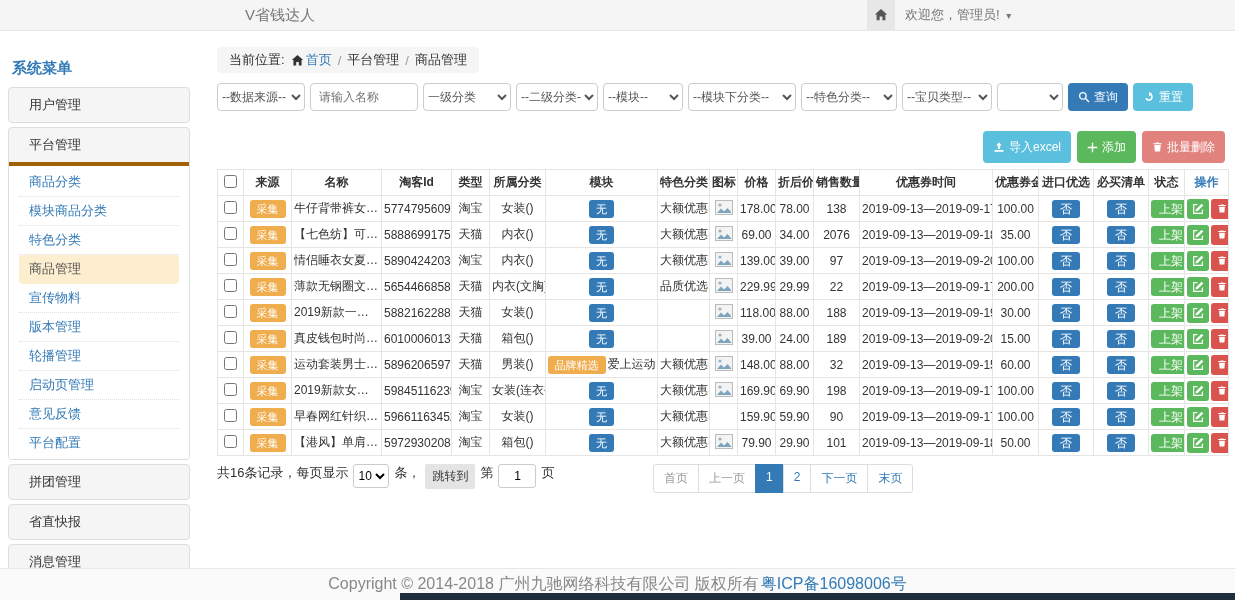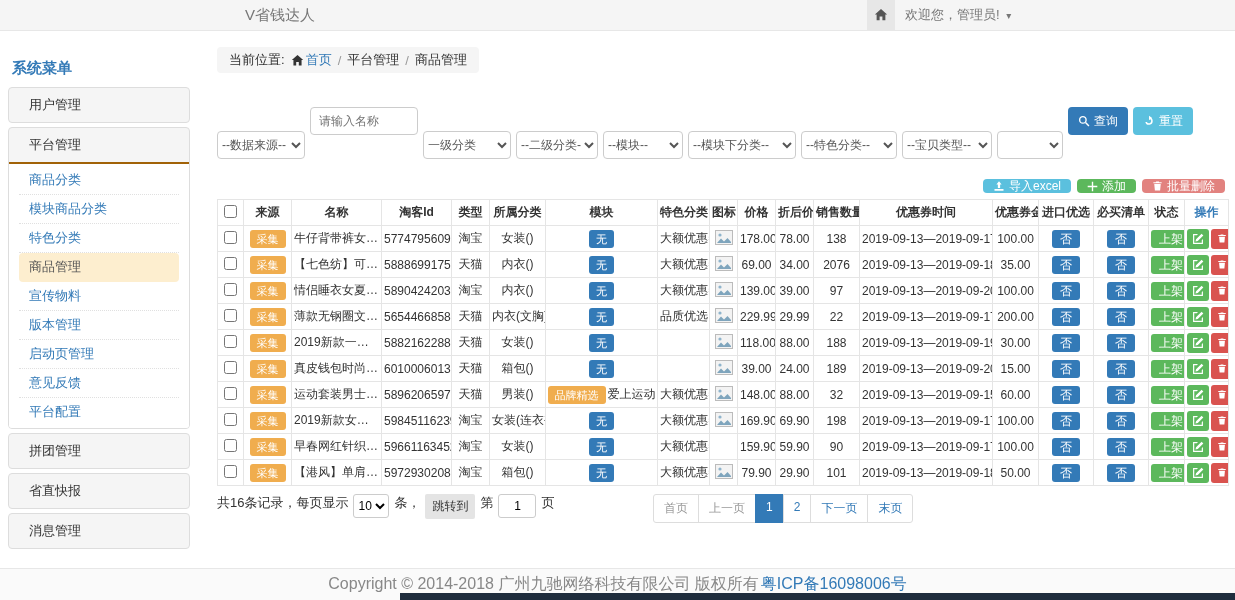--- a/index.html
+++ b/index.html
@@ -13,40 +13,40 @@
   .topbar { position:absolute; top:0; left:0; right:0; height:31px; background:#f5f5f5; border-bottom:1px solid #e7e7e7; }
   .brand { position:absolute; left:245px; top:0; line-height:30px; color:#777; font-size:15px; }
   .nav-home { position:absolute; left:867px; top:0; width:28px; height:30px; background:#e7e7e7; display:flex; align-items:center; justify-content:center; cursor:pointer; }
   .welcome { position:absolute; left:905px; top:0; line-height:30px; color:#777; cursor:pointer; }
   .caret { font-size:10px; color:#777; margin-left:3px; }
   
   .sidebar { position:absolute; left:8px; top:57px; width:182px; height:511px; overflow:hidden; }
   .side-title { color:#337ab7; font-weight:bold; font-size:15px; padding:2px 4px 9px 4px; }
   .panel { border:1px solid #ddd; border-radius:4px; margin-bottom:4px; background:#f5f5f5; overflow:hidden; }
   .panel-head { padding:8px 20px; color:#333; cursor:pointer; }
-  .panel-body { background:#fff; border-top:2px solid #a16207; padding:2px 10px; }
+  .panel-body { background:#fff; border-top:4px solid #a16207; padding:2px 10px; }
   .sub-item { display:block; padding:5px 10px; color:#337ab7; border-bottom:1px dotted #e0e0e0; cursor:pointer; }
   .sub-item:last-child { border-bottom:none; }
   .sub-item.active { background:#fdeecf; border-radius:4px; color:#555; border-bottom:1px dotted transparent; }
   
   .main { position:absolute; left:217px; top:47px; width:1008px; }
   .breadcrumb { display:inline-flex; align-items:center; background:#f5f5f5; border-radius:4px; padding:4px 12px; color:#333; }
   .breadcrumb .crumb-link { color:#337ab7; cursor:pointer; }
   .crumb-sep { color:#999; padding:0 6px; }
   .breadcrumb .svgwrap { margin:0 2px 0 6px; }
   
   .filters { display:flex; gap:5px; margin-top:10px; align-items:center; }
-  .filters select { height:28px; border:1px solid #ccc; border-radius:4px; background:#fff; color:#555; font-size:12px;margin-top:48px; }
+  .filters select { height:28px; border:1px solid #ccc; border-radius:4px; background:#fff; color:#555; font-size:12px; }
   .filters input { height:28px; border:1px solid #ccc; border-radius:4px; padding:0 8px; font-size:12px; color:#555; }
   .btn { height:28px; border:none; border-radius:4px; color:#fff; font-size:12px; padding:0 10px; display:inline-flex; align-items:center; gap:4px; cursor:pointer; white-space:nowrap; }
   .btn-query { background:#337ab7; }
   .btn-reset { background:#5bc0de; }
   
   .toolbar { display:flex; justify-content:flex-end; gap:6px; margin-top:20px; }
-  .toolbar .btn { height:14px; }
+  .toolbar .btn { height:32px; }
   .btn-import { background:#5bc0de; }
   .btn-add { background:#5cb85c; }
   .btn-batch { background:#e2827f; }
   
   table.grid { margin-top:6px; border-collapse:collapse; table-layout:fixed; width:1008px; font-size:12px; }
   .grid th, .grid td { border:1px solid #e5e5e5; text-align:center; height:26px; padding:0 2px; overflow:hidden; white-space:nowrap; }
   .grid th { font-weight:bold; color:#333; }
   .grid th.op-head { color:#337ab7; }
   .grid td.name-cell { text-overflow:ellipsis; }
   .tag { display:inline-block; padding:2px 7px; border-radius:3px; color:#fff; font-size:11px; line-height:14px; }
@@ -101,20 +101,21 @@
       </div>
       <div class="panel">
         <div class="panel-head">平台管理</div>
         <div class="panel-body">
           <a class="sub-item">商品分类</a>
           <a class="sub-item">模块商品分类</a>
           <a class="sub-item">特色分类</a>
           <a class="sub-item active">商品管理</a>
           <a class="sub-item">宣传物料</a>
           <a class="sub-item">版本管理</a>
+          <a class="sub-item">轮播管理</a>
           <a class="sub-item">启动页管理</a>
           <a class="sub-item">意见反馈</a>
           <a class="sub-item">平台配置</a>
         </div>
       </div>
       <div class="panel">
         <div class="panel-head">拼团管理</div>
       </div>
       <div class="panel">
         <div class="panel-head">省直快报</div>

